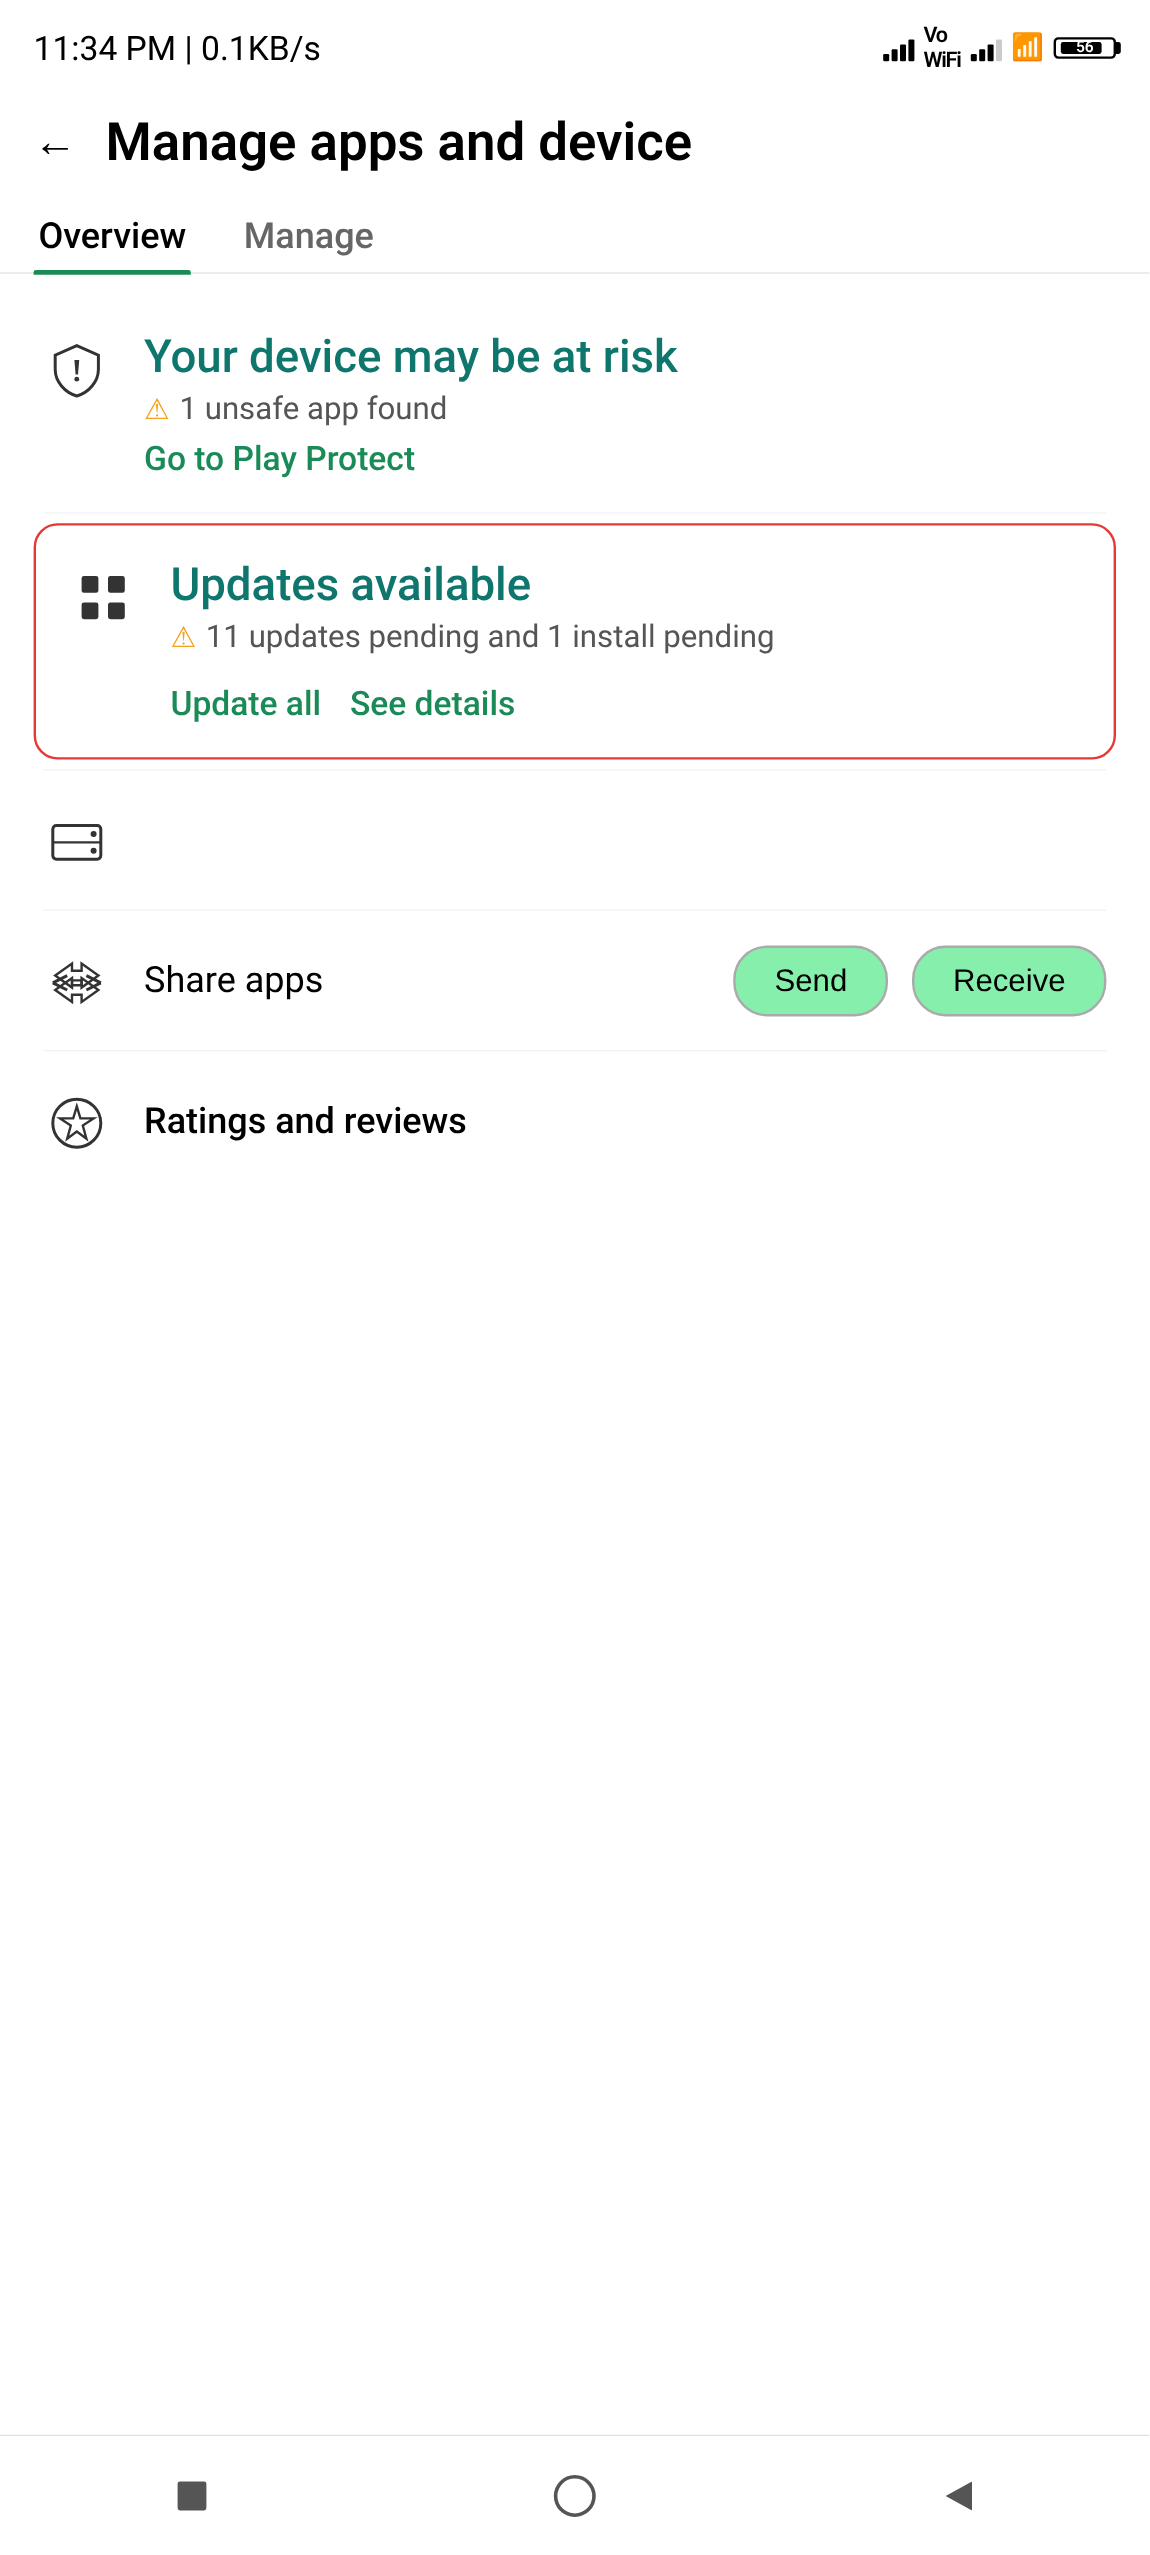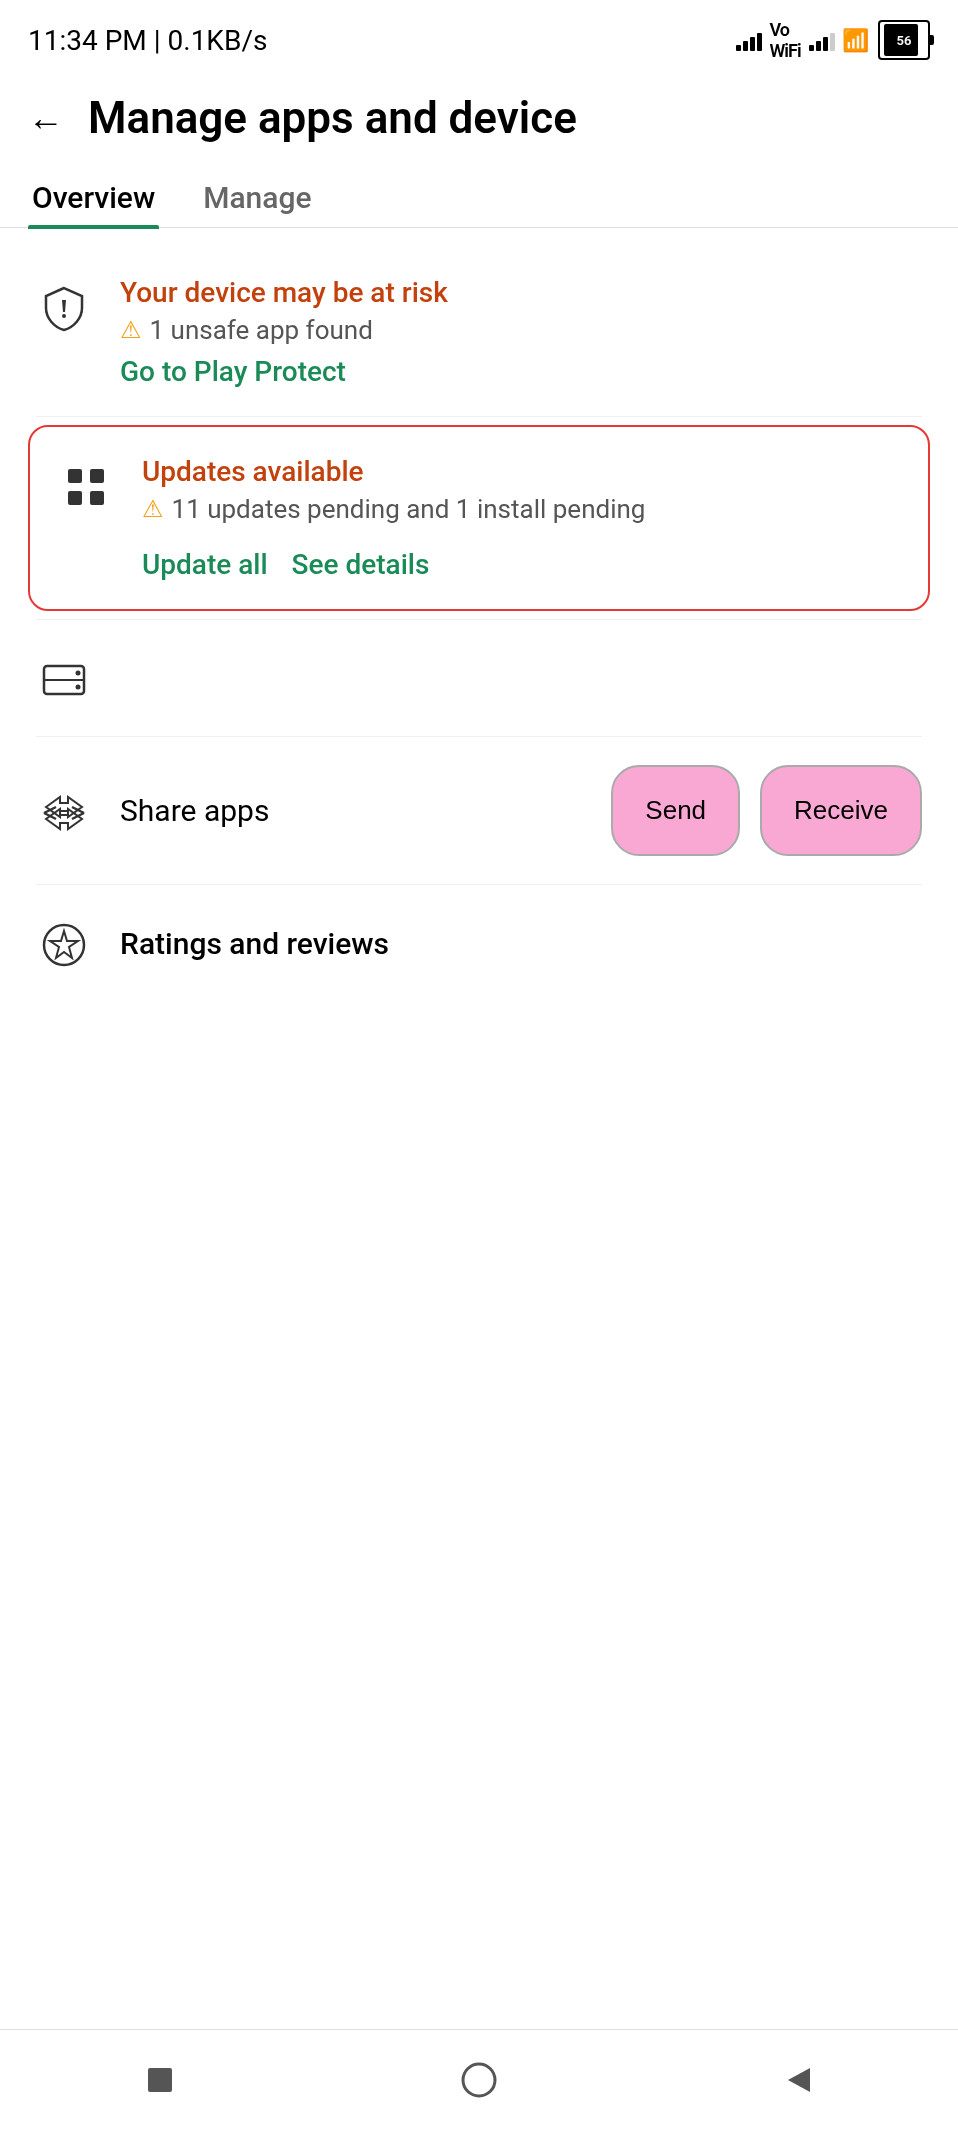--- a/index.html
+++ b/index.html
@@ -60,21 +60,21 @@
       color: #000;
     }
 
     .battery-container {
       display: flex;
       align-items: flex-start;
       border: 2.5px solid #000;
       border-radius: 4px;
       padding: 2px 4px;
       position: relative;
-      height: 40px;
+      height: 18px;
       width: 52px;
     }
 
     .battery-fill {
       background: #000;
       height: 100%;
       width: 85%;
       border-radius: 2px;
     }
 
@@ -179,23 +179,23 @@
       justify-content: center;
       flex-shrink: 0;
       margin-top: 4px;
     }
 
     .section-content {
       flex: 1;
     }
 
     .section-title {
-      font-size: 28px;
+      font-size: 38px;
       font-weight: 500;
-      color: #c2410c;
+      color: #0f766e;
       margin-bottom: 6px;
     }
 
     .section-subtitle {
       font-size: 26px;
       color: #555;
       display: flex;
       align-items: center;
       gap: 8px;
     }
@@ -291,23 +291,23 @@
       color: #000;
     }
 
     .share-buttons {
       display: flex;
       gap: 20px;
     }
 
     .share-btn {
       border: 2px solid #aaa;
-      background: #f9a8d4;
+      background: #86efac;
       border-radius: 28px;
-      padding: 28px 32px;
+      padding: 12px 32px;
       font-size: 26px;
       font-weight: 500;
       color: #000;
       cursor: pointer;
     }
 
     
     .ratings-section {
       padding: 28px 36px;
     }

